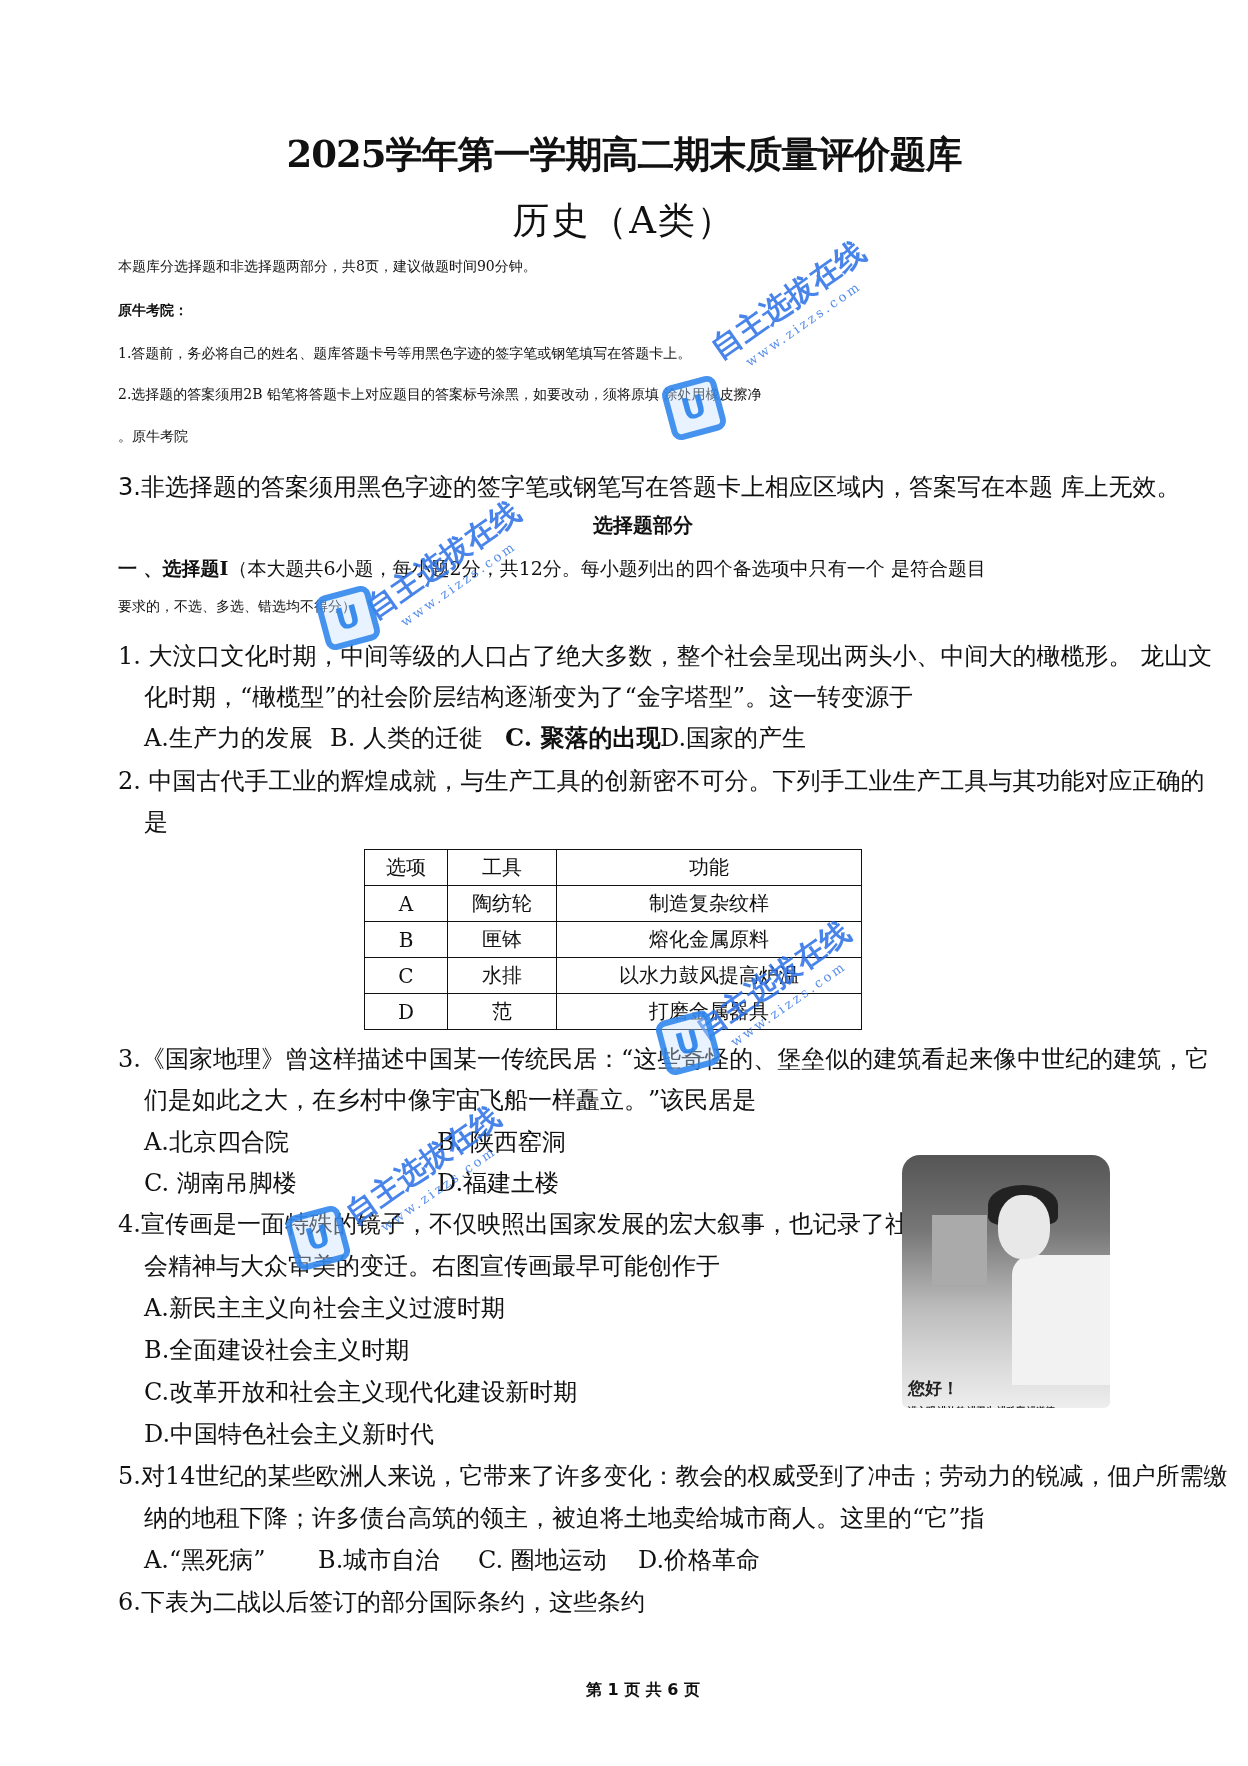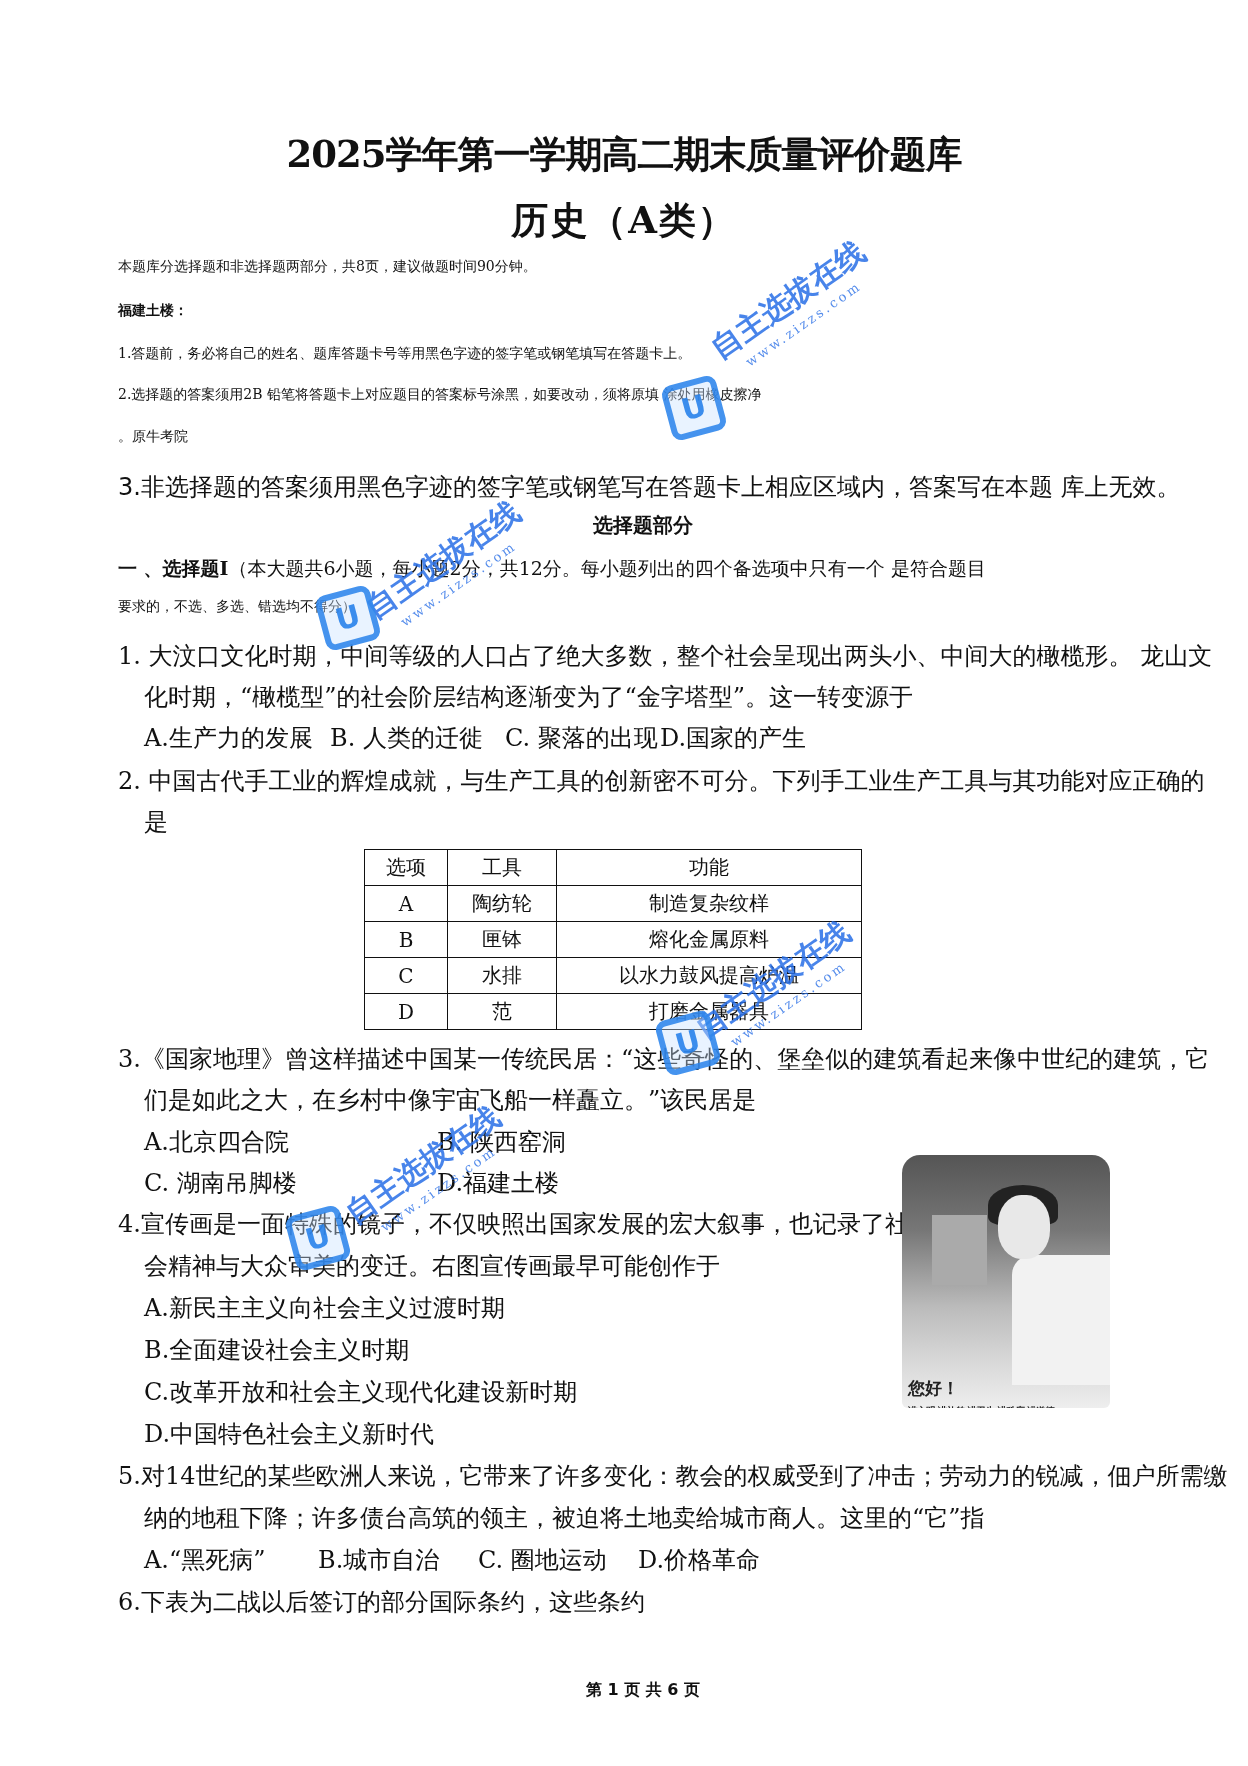--- a/index.html
+++ b/index.html
@@ -1,20 +1,20 @@
 <!DOCTYPE html>
 <html><head>
 <meta charset="utf-8">
 <style>
   html, body { margin: 0; padding: 0; background: #ffffff; }
   body { width: 1248px; height: 1766px; position: relative; overflow: hidden;
          font-family: "DejaVu Serif", "Liberation Serif", serif; color: #111; }
   .abs { position: absolute; white-space: nowrap; }
   .title { left: 0; width: 1248px; text-align: center; top: 130px; font-size: 37px; font-weight: bold; letter-spacing: -1px; }
-  .subtitle { left: 0; width: 1248px; text-align: center; top: 196px; font-size: 37px; font-weight: bold; letter-spacing: 2px; }
+  .subtitle { left: 0; width: 1248px; text-align: center; top: 196px; font-size: 37px; font-weight: normal; letter-spacing: 2px; }
   .line { font-size: 14px; left: 118px; }
   .bold { font-weight: bold; }
   .q { font-size: 24px; }
   .center { left: 0; width: 1248px; text-align: center; margin-left: 19px; }
   table.tools { position: absolute; left: 364px; top: 849px; border-collapse: collapse; font-size: 20px; }
   table.tools td { border: 1.5px solid #111; height: 35px; text-align: center; padding: 0; }
   table.tools td.c1 { width: 82px; }
   table.tools td.c2 { width: 108px; }
   table.tools td.c3 { width: 304px; }
   .poster { position: absolute; left: 902px; top: 1155px; width: 208px; height: 253px;
@@ -33,37 +33,37 @@
              font-family: "DejaVu Sans", sans-serif; background: rgba(200,225,255,0.4); }
   .footer { font-size: 16px; font-weight: bold; font-family: "DejaVu Sans", sans-serif; }
 </style>
 </head>
 <body>
 
 <div class="abs title">2025学年第一学期高二期末质量评价题库</div>
 <div class="abs subtitle">历史（A类）</div>
 
 <div class="abs line" style="top:258px;">本题库分选择题和非选择题两部分，共8页，建议做题时间90分钟。</div>
-<div class="abs line bold" style="top:302px;">福建土楼：</div>
+<div class="abs line bold" style="top:302px;">原牛考院：</div>
 <div class="abs line" style="top:345px;">1.答题前，务必将自己的姓名、题库答题卡号等用黑色字迹的签字笔或钢笔填写在答题卡上。</div>
 <div class="abs line" style="top:386px;">2.选择题的答案须用2B 铅笔将答题卡上对应题目的答案标号涂黑，如要改动，须将原填 涂处用橡皮擦净</div>
 <div class="abs line" style="top:428px;">。原牛考院</div>
 <div class="abs line q" style="top:471px; font-family:'DejaVu Sans',sans-serif;">3.非选择题的答案须用黑色字迹的签字笔或钢笔写在答题卡上相应区域内，答案写在本题 库上无效。</div>
 
 <div class="abs center bold" style="top:512px; font-size:20px;">选择题部分</div>
 <div class="abs line" style="top:556px; font-size:19px;">
   <span class="bold">一 、选择题I</span><span>（本大题共6小题，每小题2分，共12分。每小题列出的四个备选项中只有一个 是符合题目</span>
 </div>
 <div class="abs line" style="top:598px;">要求的，不选、多选、错选均不得分）</div>
 
 <div class="abs line q" style="top:640px;">1. 大汶口文化时期，中间等级的人口占了绝大多数，整个社会呈现出两头小、中间大的橄榄形。 龙山文</div>
 <div class="abs line q" style="left:144px; top:681px;">化时期，“橄榄型”的社会阶层结构逐渐变为了“金字塔型”。这一转变源于</div>
 <div class="abs q" style="left:144px; top:722px;">A.生产力的发展</div>
 <div class="abs q" style="left:330px; top:722px;">B. 人类的迁徙</div>
-<div class="abs q" style="left:505px; top:722px;">C. 聚落的出现</div>
+<div class="abs q" style="left:505px; top:722px;font-weight:bold;">C. 聚落的出现</div>
 <div class="abs q" style="left:660px; top:722px;">D.国家的产生</div>
 
 <div class="abs line q" style="top:765px;">2. 中国古代手工业的辉煌成就，与生产工具的创新密不可分。下列手工业生产工具与其功能对应正确的</div>
 <div class="abs line q" style="left:144px; top:806px;">是</div>
 <table class="tools">
   <tbody>
       <tr>
     <td class="c1">选项</td>
     <td class="c2">工具</td>
     <td class="c3">功能</td>

